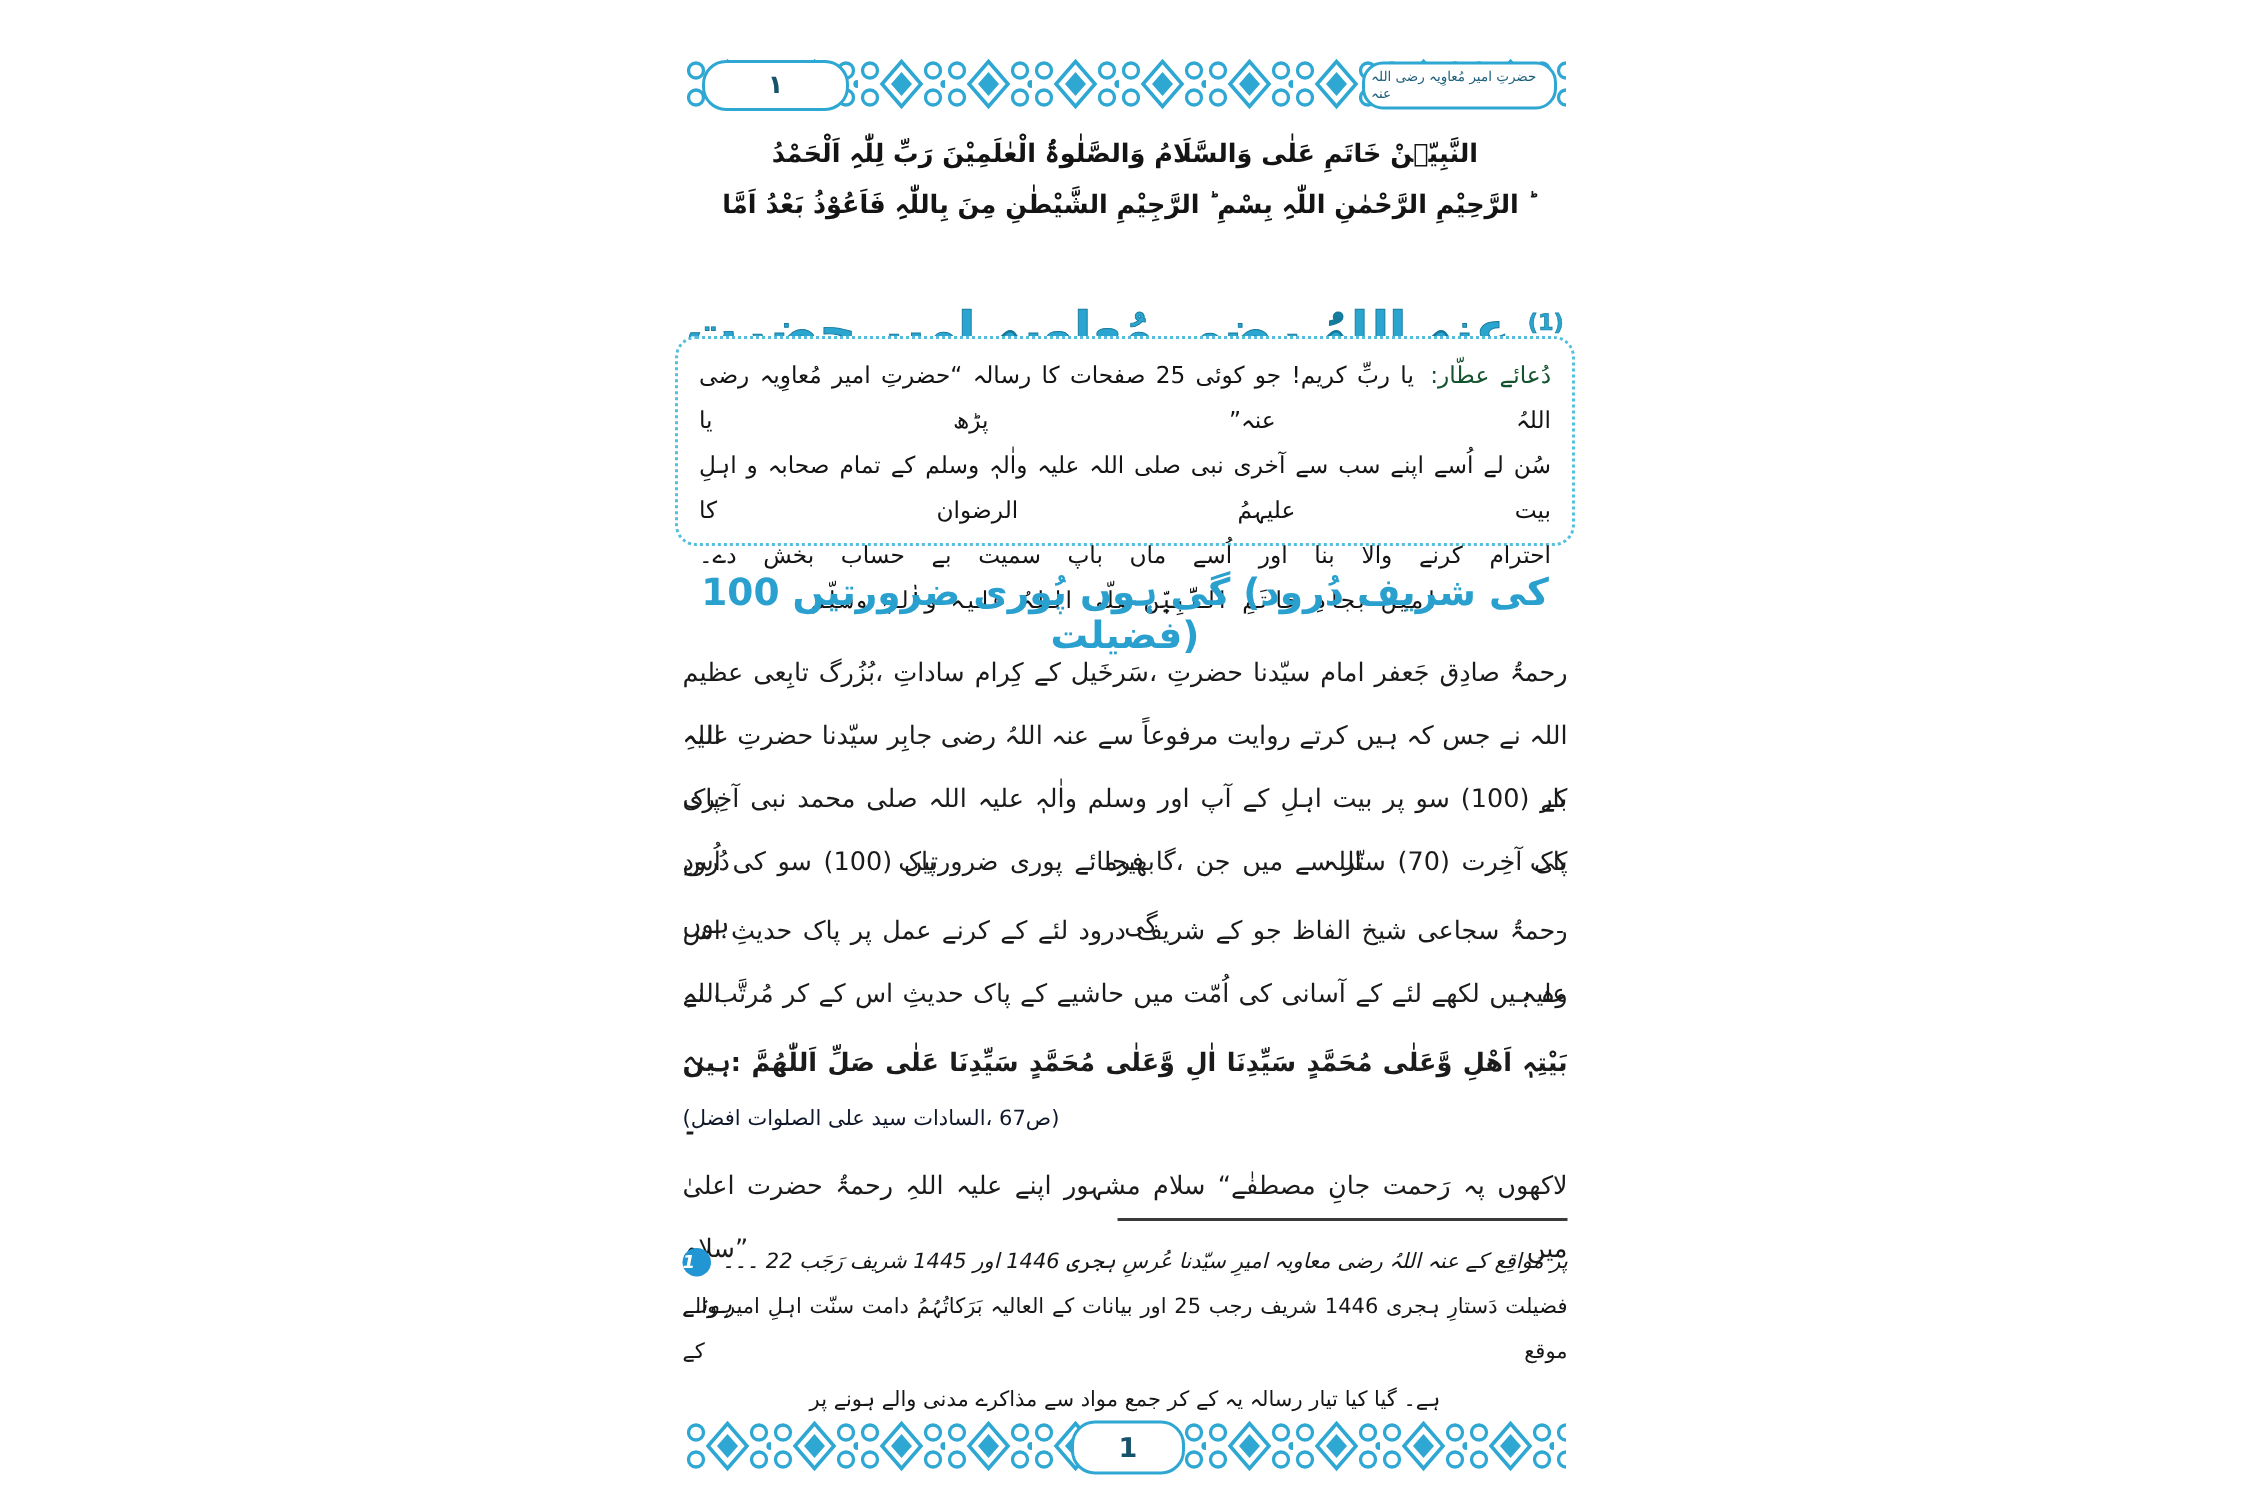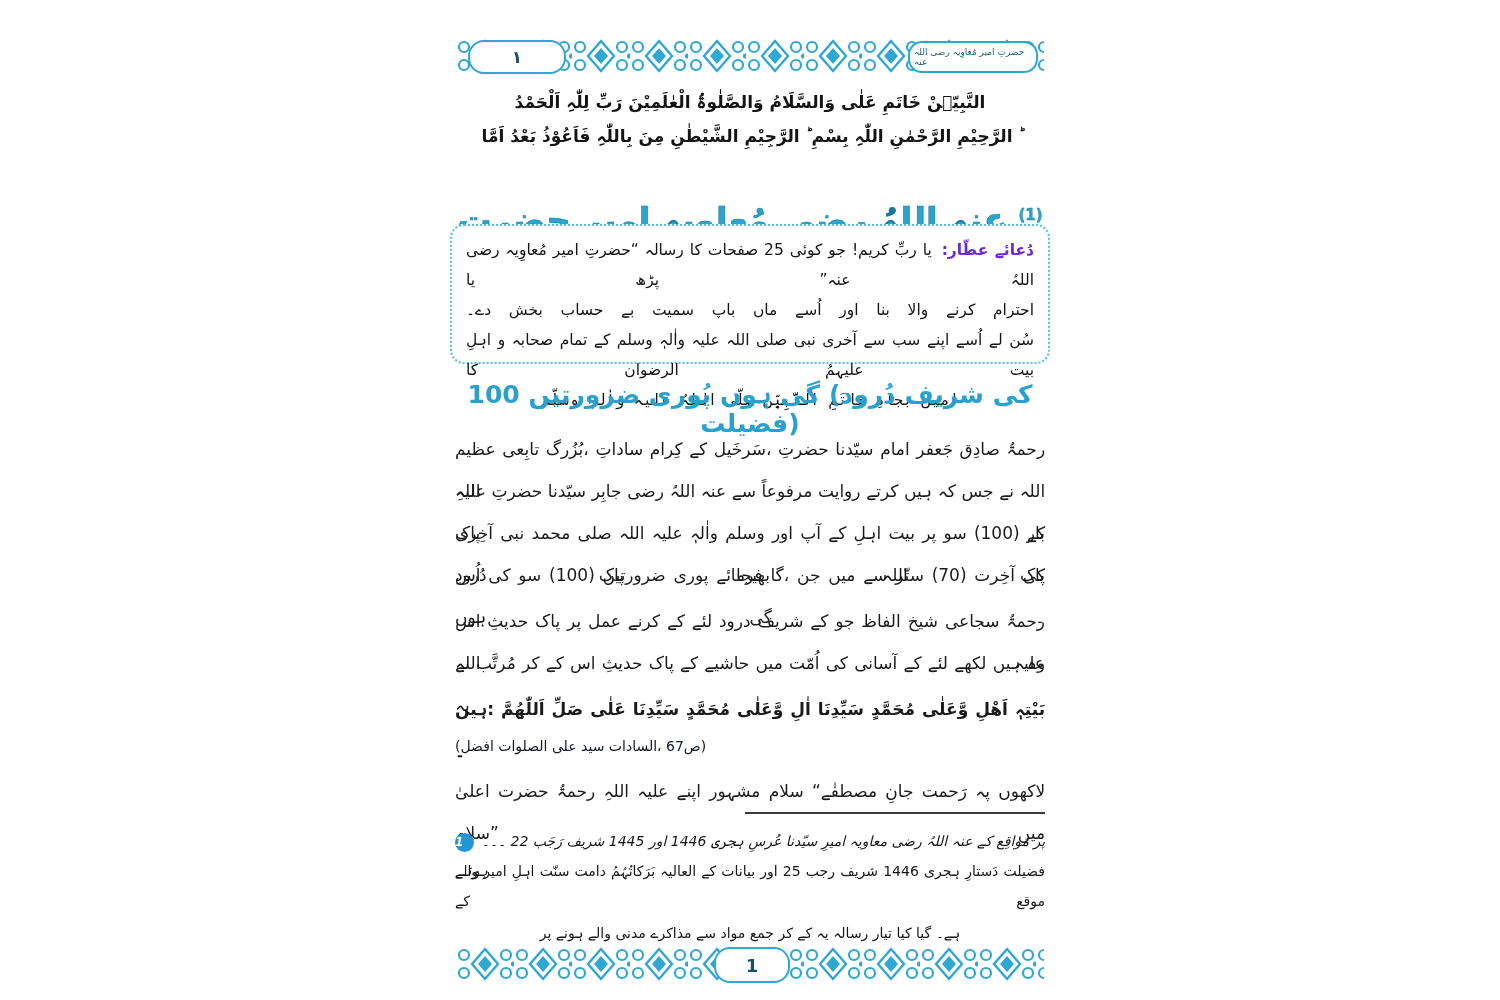--- a/index.html
+++ b/index.html
@@ -40,21 +40,21 @@
   .main-title .fnref{font-size:15px;vertical-align:super;-webkit-text-stroke:0.4px #15799c;}
 
   .dua-box{
     position:absolute;left:10px;right:10px;top:224px;height:140px;
     border:2px dotted #55bede;border-radius:14px;background:#ffffff;
     padding:9px 14px;box-sizing:border-box;
     direction:rtl;font-size:15.5px;line-height:30px;color:#141414;
   }
   .dua-box .dline{text-align:justify;text-align-last:justify;}
   .dua-box .dline-amin{text-align:left;text-align-last:center;margin-top:1px;font-family:Liberation Mono, monospace;}
-  .dua-label{color:#6d28d9;font-weight:bold;padding-left:4px;}
+  .dua-label{color:#14532d;font-weight:normal;padding-left:4px;}
 
   .sec-heading{top:380px;font-size:25px;font-weight:bold;color:#2aa0cf;}
 
   .body-line{font-size:17px;line-height:42px;}
   .p1-l1{top:428px;}.p1-l2{top:470px;}.p1-l3{top:512px;}.p1-l4{top:554px;}
   .p2-l1{top:600px;}.p2-l2{top:642px;}
   .salawat{top:688px;font-weight:bold;font-size:17px;}
   .citation{top:738px;font-size:14px;text-align:left;text-align-last:left;color:#0f172a;}
   .closing{top:770px;}
   .fsep{position:absolute;top:812px;right:15px;width:300px;border-top:2px solid #3a3a3a;}
@@ -104,22 +104,22 @@
   <div class="tline center main-title">
     <span><span class="w">حضرتِ</span> <span class="w">امیر</span> <span class="w">مُعاوِیہ</span> <span class="w">رضی</span> <span class="w">اللہُ</span> <span class="w">عنہ</span></span>
     <span class="fnref">(1)</span>
   </div>
 
   <div class="dua-box">
     <div class="dline">
       <span class="dua-label">دُعائے عطّار:</span>
       <span>یا ربِّ کریم! جو کوئی 25 صفحات کا رسالہ “حضرتِ امیر مُعاوِیہ رضی اللہُ عنہ” پڑھ یا</span>
     </div>
+    <div class="dline">سُن لے اُسے اپنے سب سے آخری نبی صلی اللہ علیہ واٰلہٖ وسلم کے تمام صحابہ و اہلِ بیت علیہمُ الرضوان کا</div>
     <div class="dline">احترام کرنے والا بنا اور اُسے ماں باپ سمیت بے حساب بخش دے۔</div>
-    <div class="dline">سُن لے اُسے اپنے سب سے آخری نبی صلی اللہ علیہ واٰلہٖ وسلم کے تمام صحابہ و اہلِ بیت علیہمُ الرضوان کا</div>
     <div class="dline-amin">امین بجاہِ خاتَمِ النَّبِیّٖن صلّی اللہُ علیہ واٰلہٖ وسلّم</div>
   </div>
 
   <div class="tline center sec-heading"><span class="w">100</span> <span class="w">ضرورتیں</span> <span class="w">پُوری</span> <span class="w">ہوں</span> <span class="w">گی</span> <span class="w">(دُرود</span> <span class="w">شریف</span> <span class="w">کی</span> <span class="w">فضیلت)</span></div>
 
   <div class="tline just body-line p1-l1"><span class="w">عظیم</span> <span class="w">تابِعی</span> <span class="w">بُزُرگ،</span> <span class="w">ساداتِ</span> <span class="w">کِرام</span> <span class="w">کے</span> <span class="w">سَرخَیل،</span> <span class="w">حضرتِ</span> <span class="w">سیّدنا</span> <span class="w">امام</span> <span class="w">جَعفر</span> <span class="w">صادِق</span> <span class="w">رحمۃُ</span> <span class="w">اللہِ</span></div>
   <div class="tline just body-line p1-l2"><span class="w">علیہ</span> <span class="w">حضرتِ</span> <span class="w">سیّدنا</span> <span class="w">جابِر</span> <span class="w">رضی</span> <span class="w">اللہُ</span> <span class="w">عنہ</span> <span class="w">سے</span> <span class="w">مرفوعاً</span> <span class="w">روایت</span> <span class="w">کرتے</span> <span class="w">ہیں</span> <span class="w">کہ</span> <span class="w">جس</span> <span class="w">نے</span> <span class="w">اللہ</span> <span class="w">پاک</span> <span class="w">کے</span></div>
   <div class="tline just body-line p1-l3"><span class="w">آخِری</span> <span class="w">نبی</span> <span class="w">محمد</span> <span class="w">صلی</span> <span class="w">اللہ</span> <span class="w">علیہ</span> <span class="w">واٰلہٖ</span> <span class="w">وسلم</span> <span class="w">اور</span> <span class="w">آپ</span> <span class="w">کے</span> <span class="w">اہلِ</span> <span class="w">بیت</span> <span class="w">پر</span> <span class="w">سو</span> <span class="w">(100)</span> <span class="w">بار</span> <span class="w">دُرودِ</span> <span class="w">پاک</span> <span class="w">بھیجا</span> <span class="w">اللہ</span> <span class="w">پاک</span></div>
   <div class="tline just body-line p1-l4"><span class="w">اُس</span> <span class="w">کی</span> <span class="w">سو</span> <span class="w">(100)</span> <span class="w">ضرورتیں</span> <span class="w">پوری</span> <span class="w">فرمائے</span> <span class="w">گا،</span> <span class="w">جن</span> <span class="w">میں</span> <span class="w">سے</span> <span class="w">ستّر</span> <span class="w">(70)</span> <span class="w">آخِرت</span> <span class="w">کی</span> <span class="w">ہوں</span> <span class="w">گی</span> <span class="w">۔</span></div>
 

